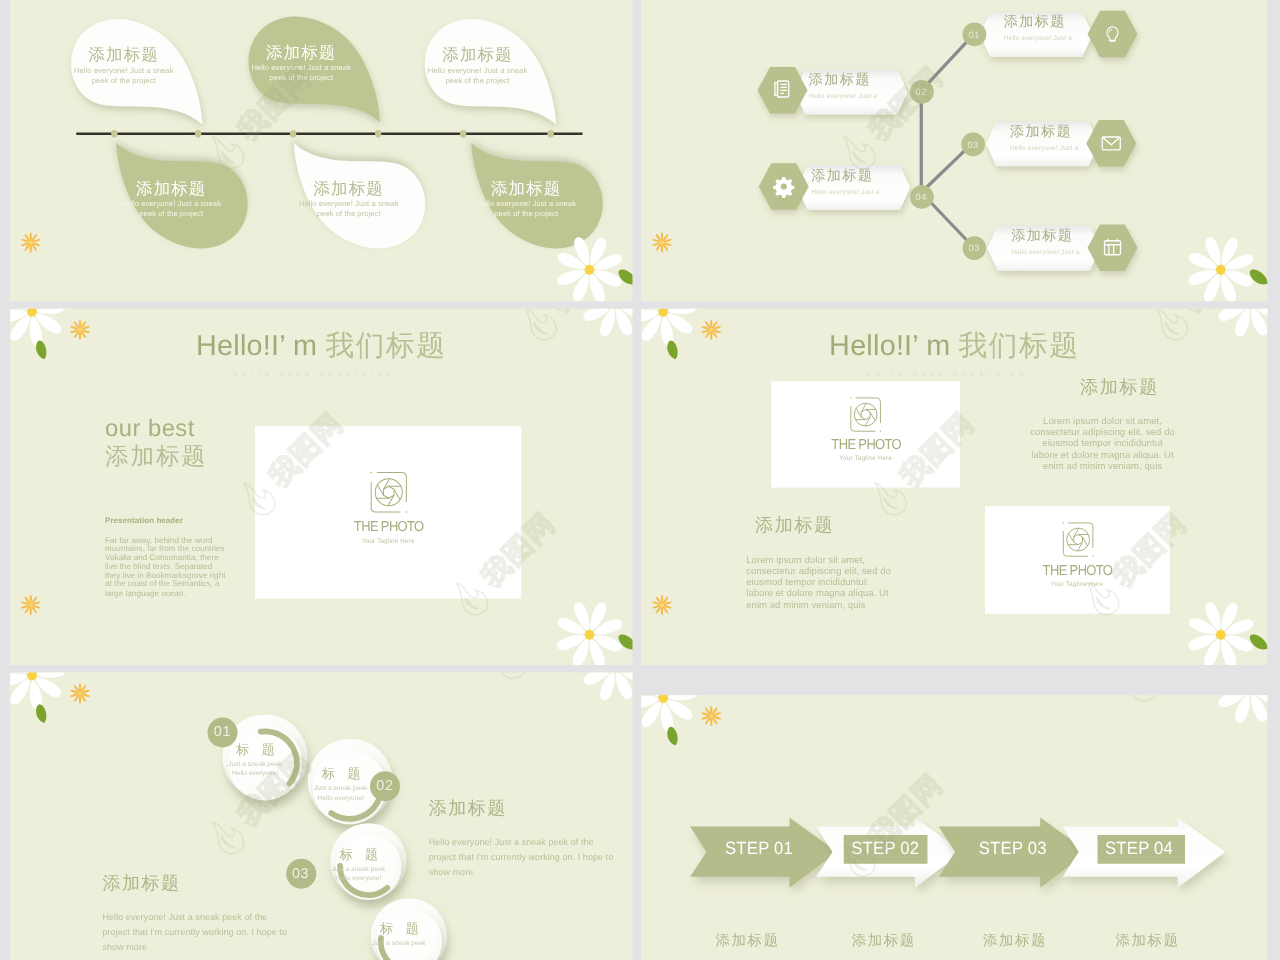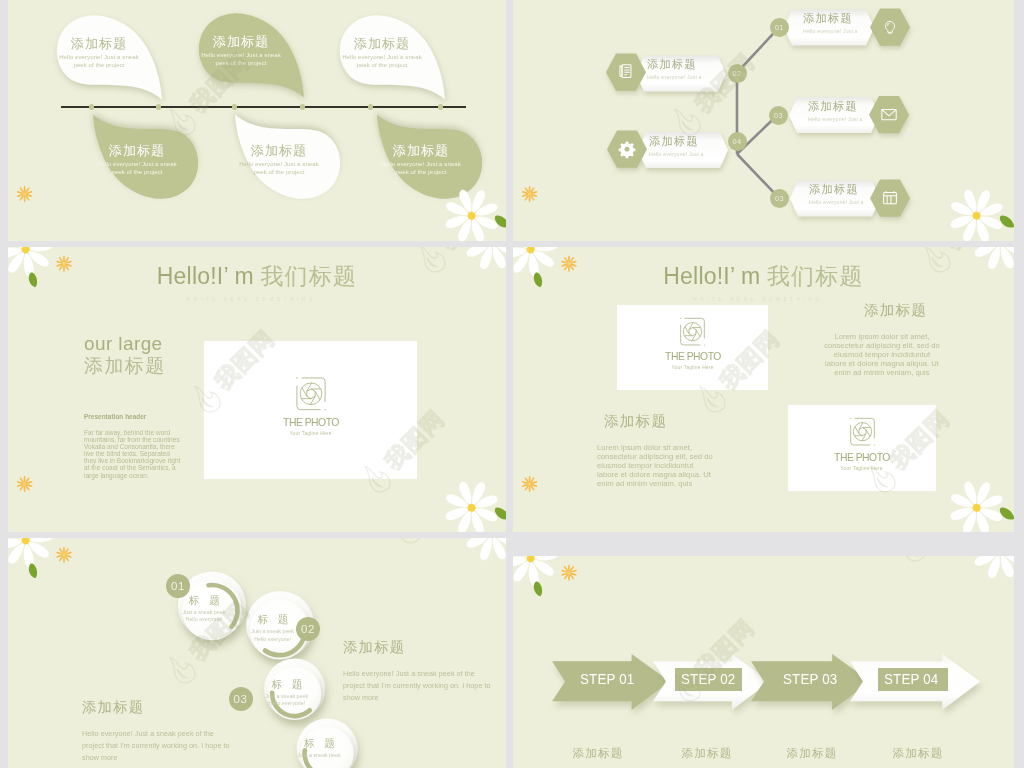--- a/index.html
+++ b/index.html
@@ -307,21 +307,21 @@
         <path d="M-8,-3 h16"></path>
         <path d="M-3.6,-3 v10 M1.2,-3 v10"></path>
         <path d="M-4.8,-9 v3 M4.8,-9 v3" stroke-width="1.2"></path>
       </g>
     </g>
   </svg>
 
   <div class="circ" style="left:257px;top:18px">01</div>
   <div class="circ" style="left:214.5px;top:64px">02</div>
   <div class="circ" style="left:256px;top:105.5px">03</div>
-  <div class="circ" style="left:214.5px;top:132px">04</div>
+  <div class="circ" style="left:214.5px;top:148px">04</div>
   <div class="circ" style="left:257px;top:189px">03</div>
 
   <div class="btxt" style="left:290px;top:12px;width:70px">
     <div class="nt">添加标题</div>
     <div class="nb">Hello everyone! Just a</div>
   </div>
   <div class="btxt" style="left:134px;top:58px;width:70px">
     <div class="nt">添加标题</div>
     <div class="nb">Hello everyone! Just a</div>
   </div>
@@ -364,21 +364,21 @@
     <use href="#daisy" transform="translate(484,-4) rotate(10)"></use>
     <use href="#ministar" transform="translate(16.6,237)"></use>
     <use href="#daisy" transform="translate(463.6,260.8) rotate(14)"></use>
     <use href="#greenleaf" transform="translate(494,267) scale(0.92) rotate(125)"></use>
   </svg>
 
   <div class="hdr" style="top:15px">
     <div class="h1"><span>Hello!I’ m</span> <span class="cn">我们标题</span></div>
     <div class="h2">WRITE HERE SOMETHING</div>
   </div>
-  <div class="kick">our large</div>
+  <div class="kick">our best</div>
   <div class="kick2">添加标题</div>
   <div class="ph">Presentation header</div>
   <div class="pbody">Far far away, behind the word mountains, far from the countries Vokalia and Consonantia, there live the blind texts. Separated they live in Bookmarksgrove right at the coast of the Semantics, a large language ocean.</div>
 
   <div class="photo" style="left:196px;top:94px;width:213px;height:138px">
     <svg width="44" height="39.6" viewBox="0 0 30 27">
       <g fill="none" stroke="#a8ae7d" stroke-width="0.55">
         <path d="M8.6,2.7 H22.3 a2.3,2.3 0 0 1 2.3,2.3 V19.0"></path>
         <path d="M21.4,24.3 H7.7 a2.3,2.3 0 0 1 -2.3,-2.3 V8.0"></path>
         <circle cx="15" cy="13.5" r="7.4"></circle>

